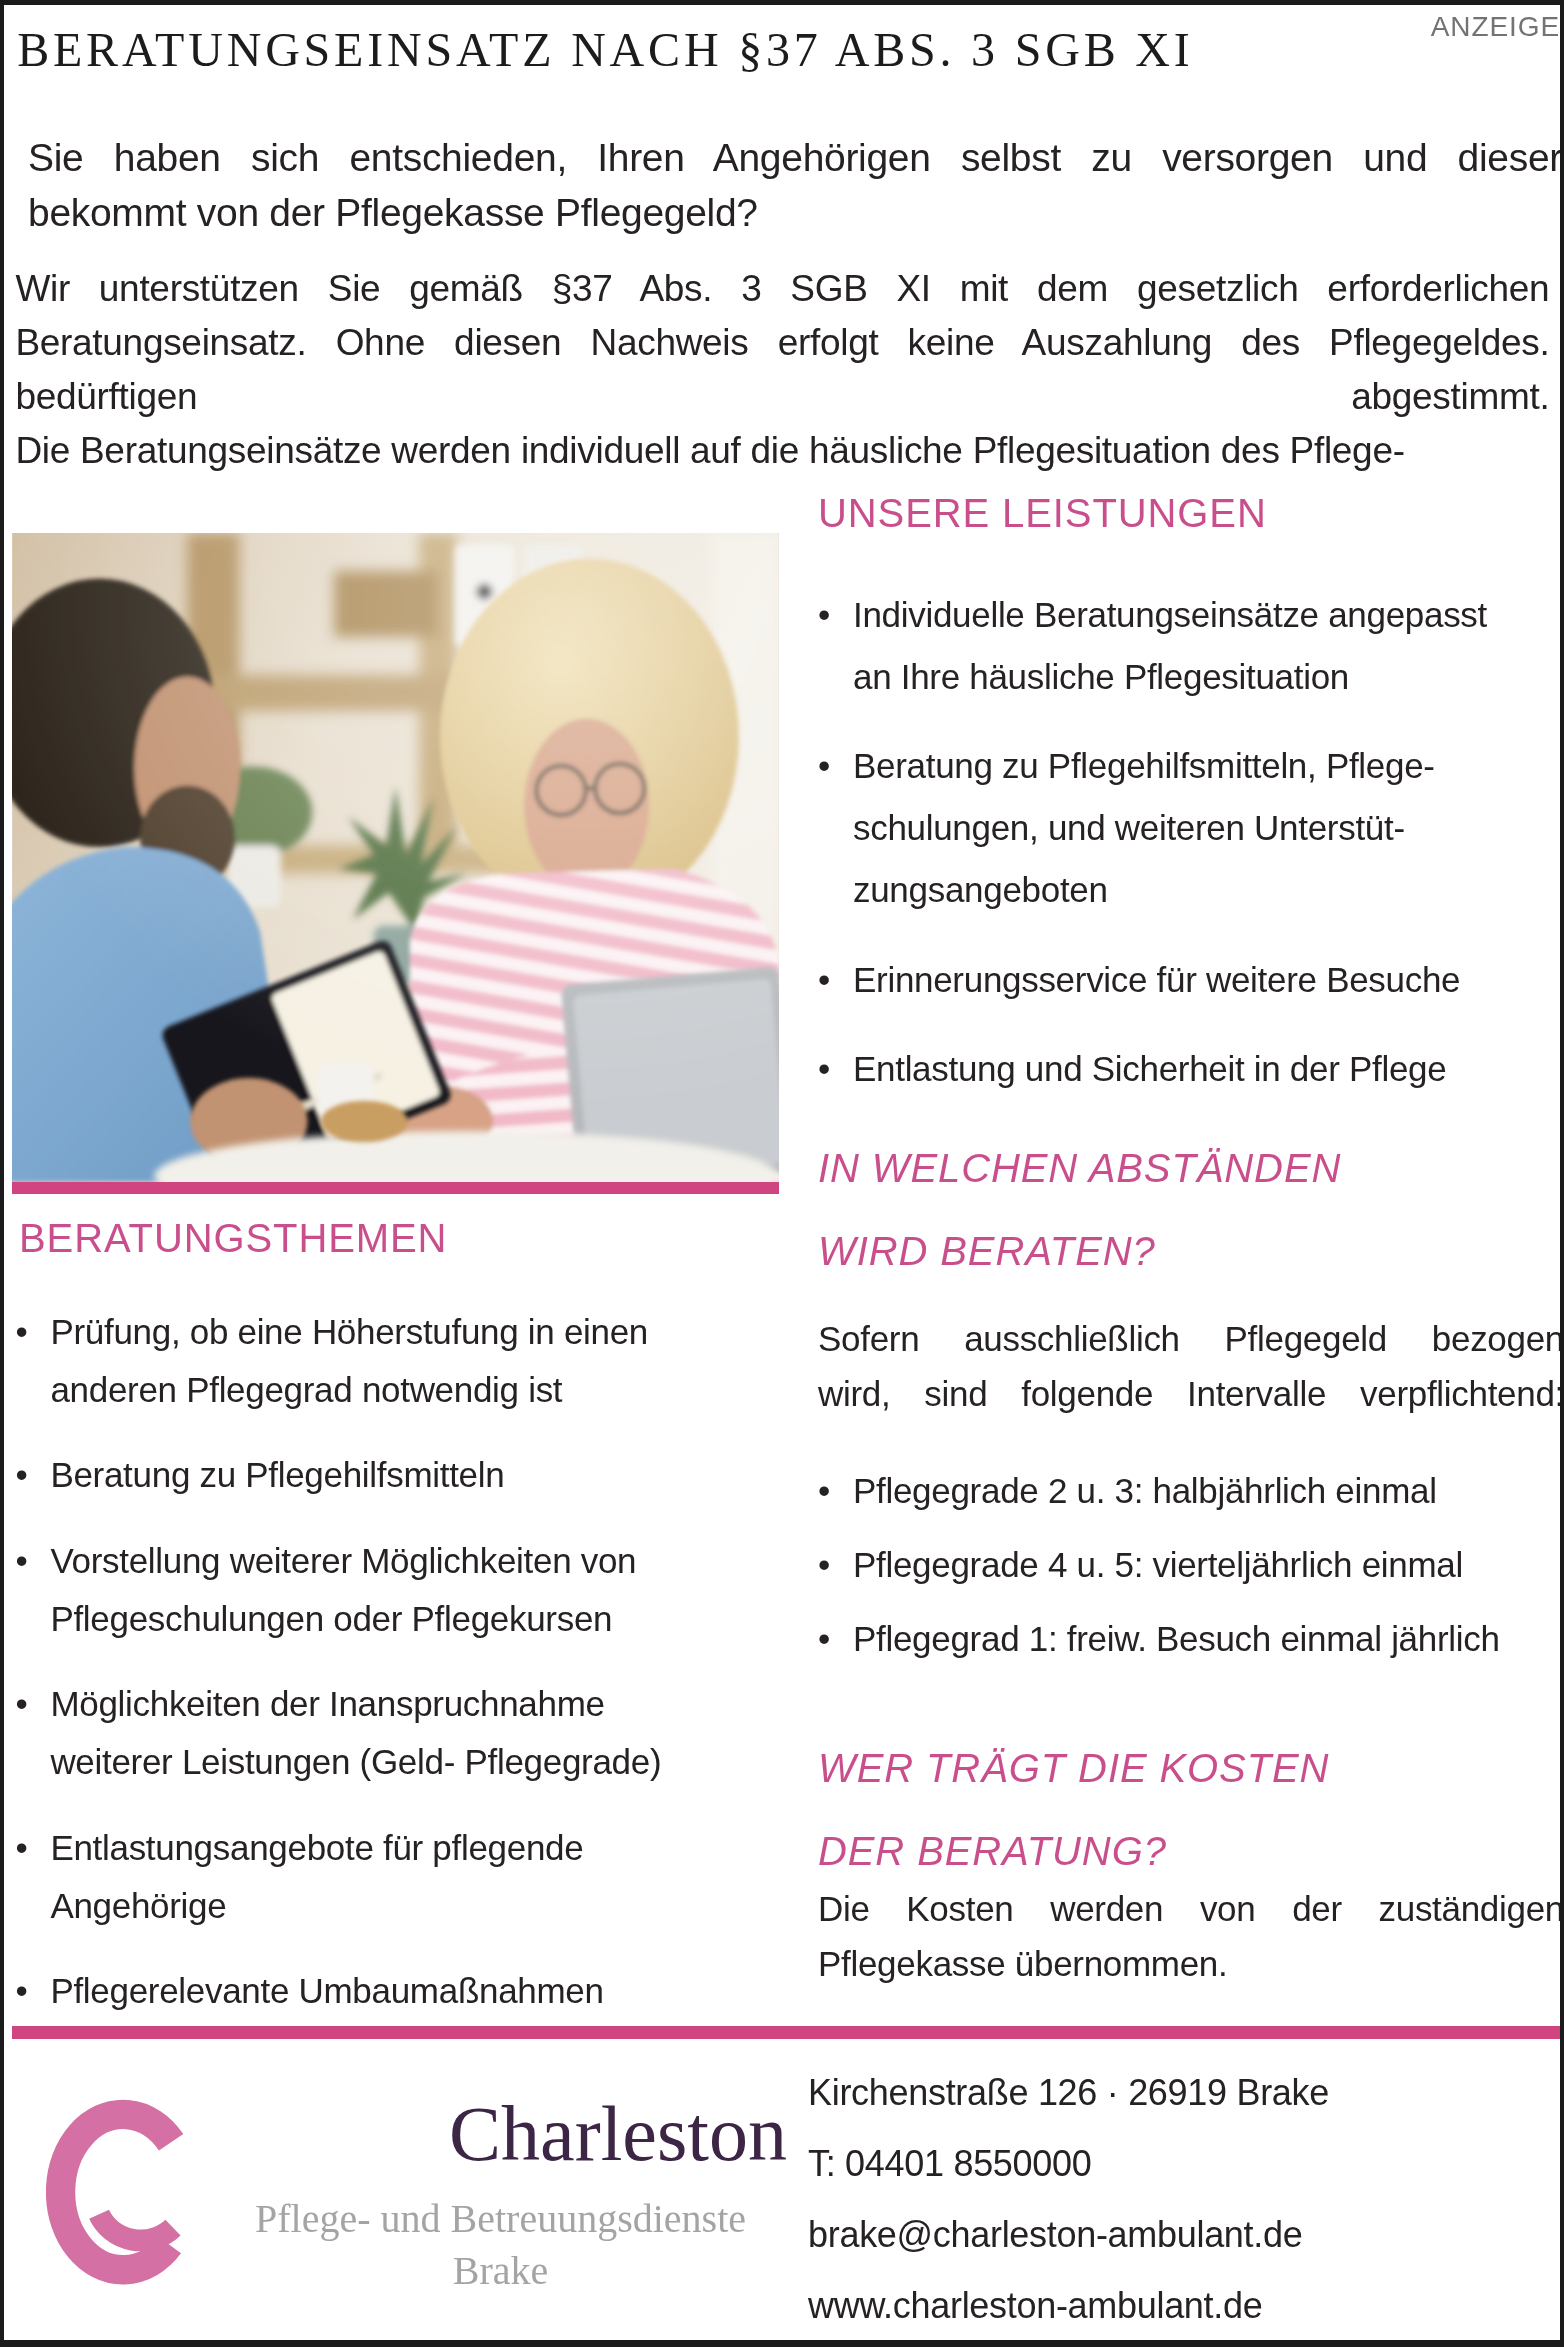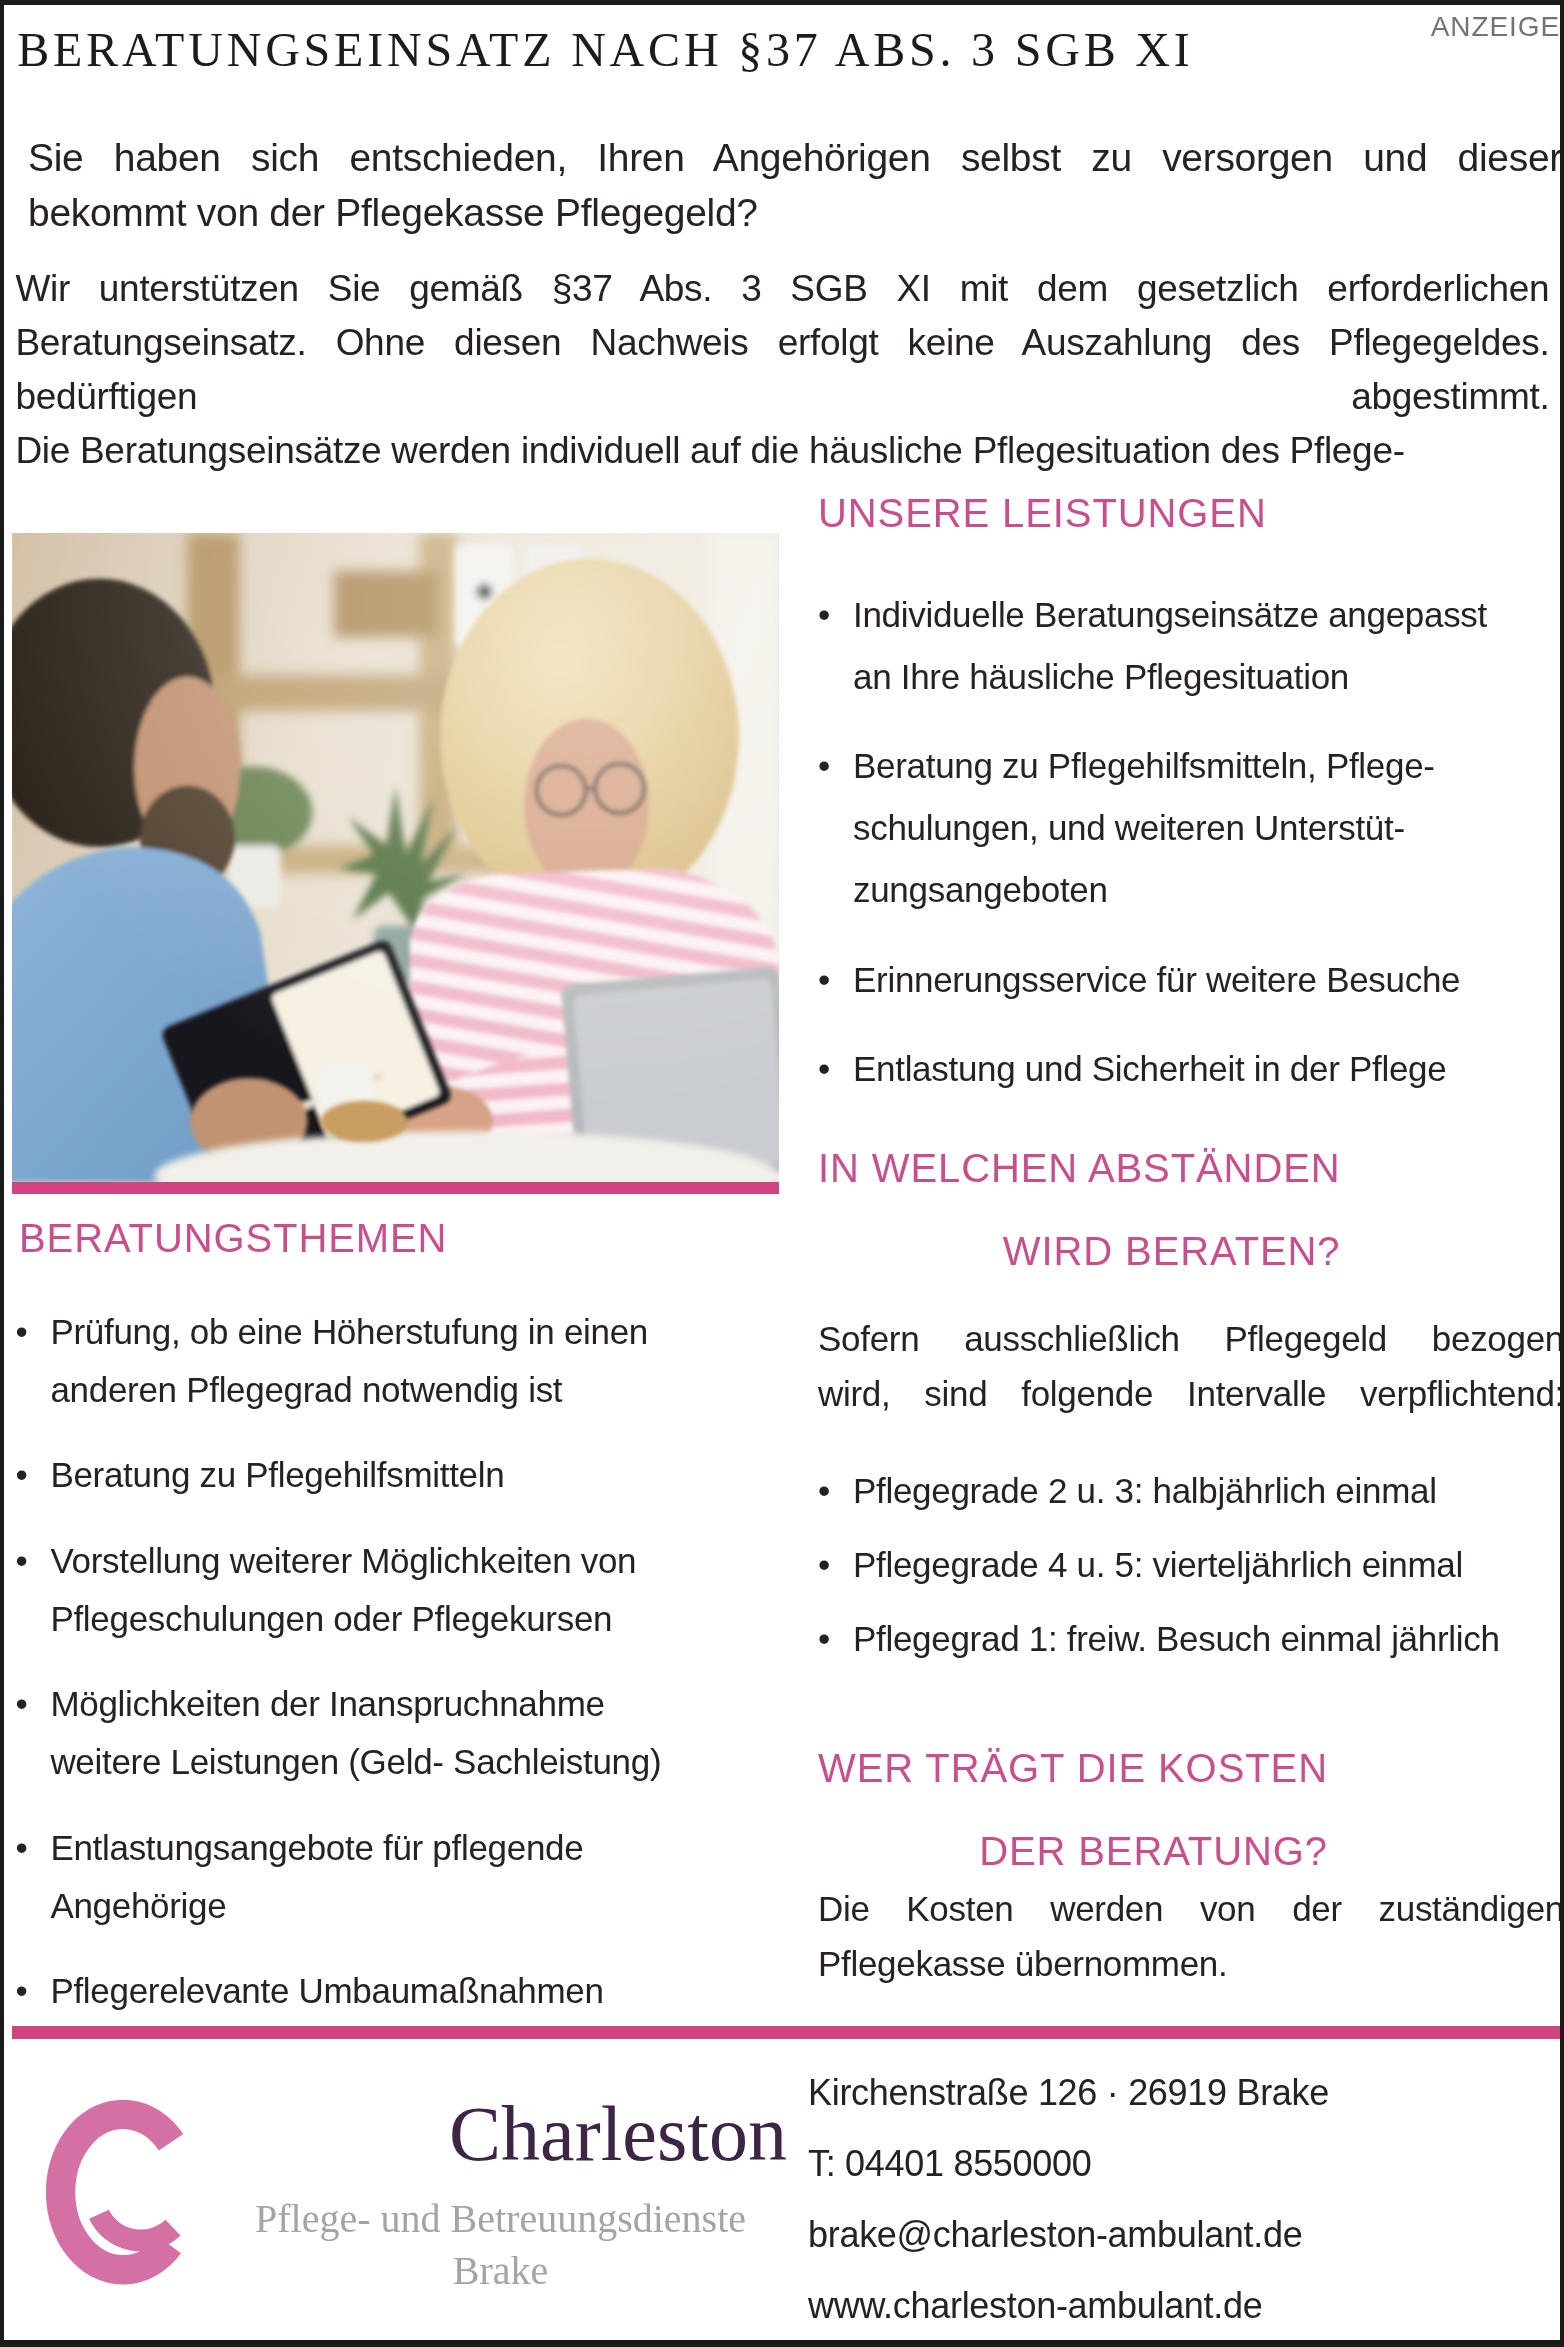--- a/index.html
+++ b/index.html
@@ -23,21 +23,21 @@
   .line{display:block; width:100%;}
 
   .photo{position:absolute; left:7.6px; top:528px; width:767px; height:649px; overflow:hidden; background:#e5dbca;}
   .photo svg{display:block;}
   .photo-bar{position:absolute; left:7.6px; top:1177px; width:767px; height:12.3px; background:var(--bar,#d0457f);}
 
   h2{margin:0; font-weight:400; font-size:40px; color:var(--accent,#c94f8c); letter-spacing:0.9px;}
   .h-leist{position:absolute; left:814px; top:486px;}
   .h-themen{position:absolute; left:15px; top:1211px;}
   .h2two{position:absolute;}
-  .h2two .line{line-height:83px; text-align:right;}
+  .h2two .line{line-height:83px; text-align:left;font-style:italic;}
   .pos-absth{left:814px; top:1122px;}
   .pos-kostenh{left:814px; top:1722px;}
 
   .blist{position:absolute; font-size:35px; line-height:58px; letter-spacing:-0.3px;}
   .blist .item{display:flex; margin-bottom:27.4px;}
   .blist .dot{width:35px; flex:none;}
   .blist .itext{flex:1;}
   .pos-leist{left:814px; top:579px; width:748px; line-height:62px;}
   .pos-themen{left:11.4px; top:1298px; width:759px;}
   .pos-interv{left:814px; top:1457px; width:750px;}
@@ -225,21 +225,21 @@
         <span class="dot">•</span>
         <div class="itext">
           <div class="line">Vorstellung weiterer Möglichkeiten von</div>
           <div class="line">Pflegeschulungen oder Pflegekursen</div>
         </div>
       </div>
       <div class="item">
         <span class="dot">•</span>
         <div class="itext">
           <div class="line">Möglichkeiten der Inanspruchnahme</div>
-          <div class="line">weitere Leistungen (Geld- Sachleistung)</div>
+          <div class="line">weiterer Leistungen (Geld- Pflegegrade)</div>
         </div>
       </div>
       <div class="item">
         <span class="dot">•</span>
         <div class="itext">
           <div class="line">Entlastungsangebote für pflegende</div>
           <div class="line">Angehörige</div>
         </div>
       </div>
       <div class="item">

